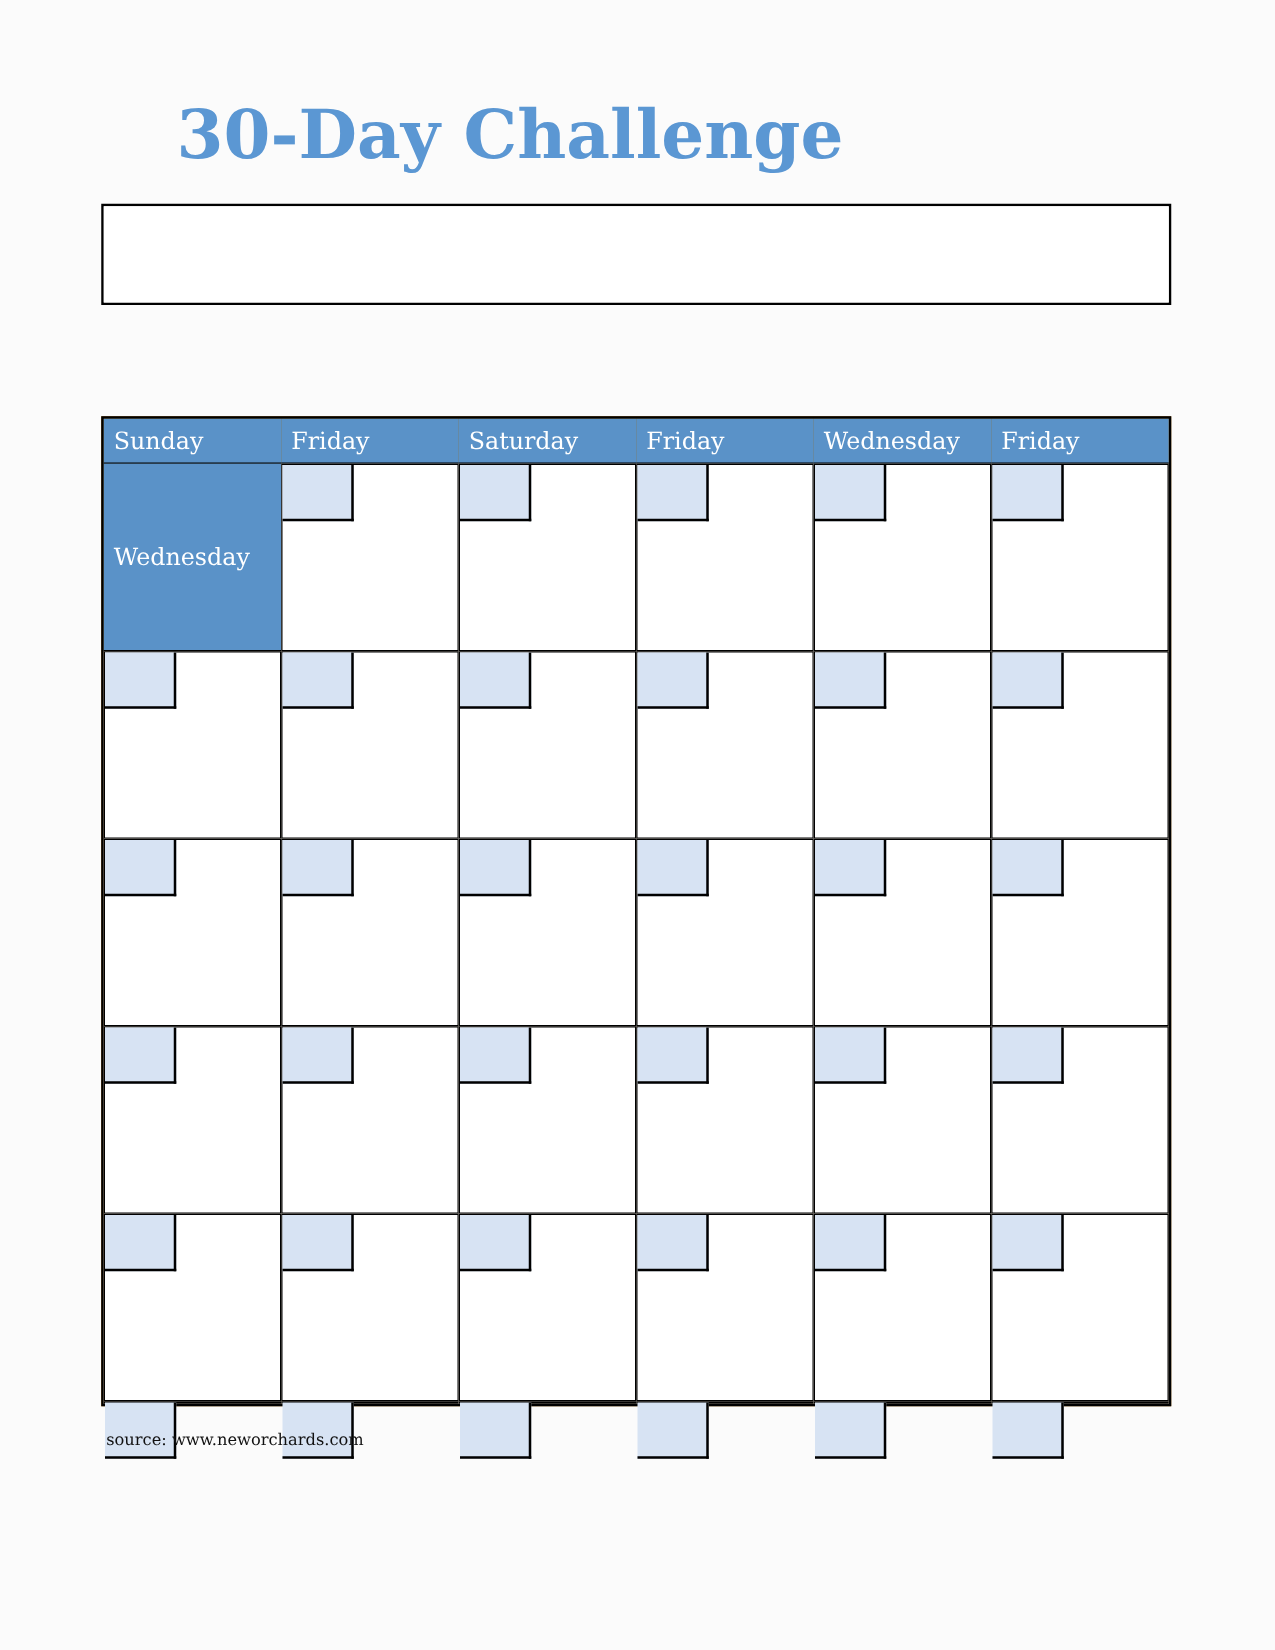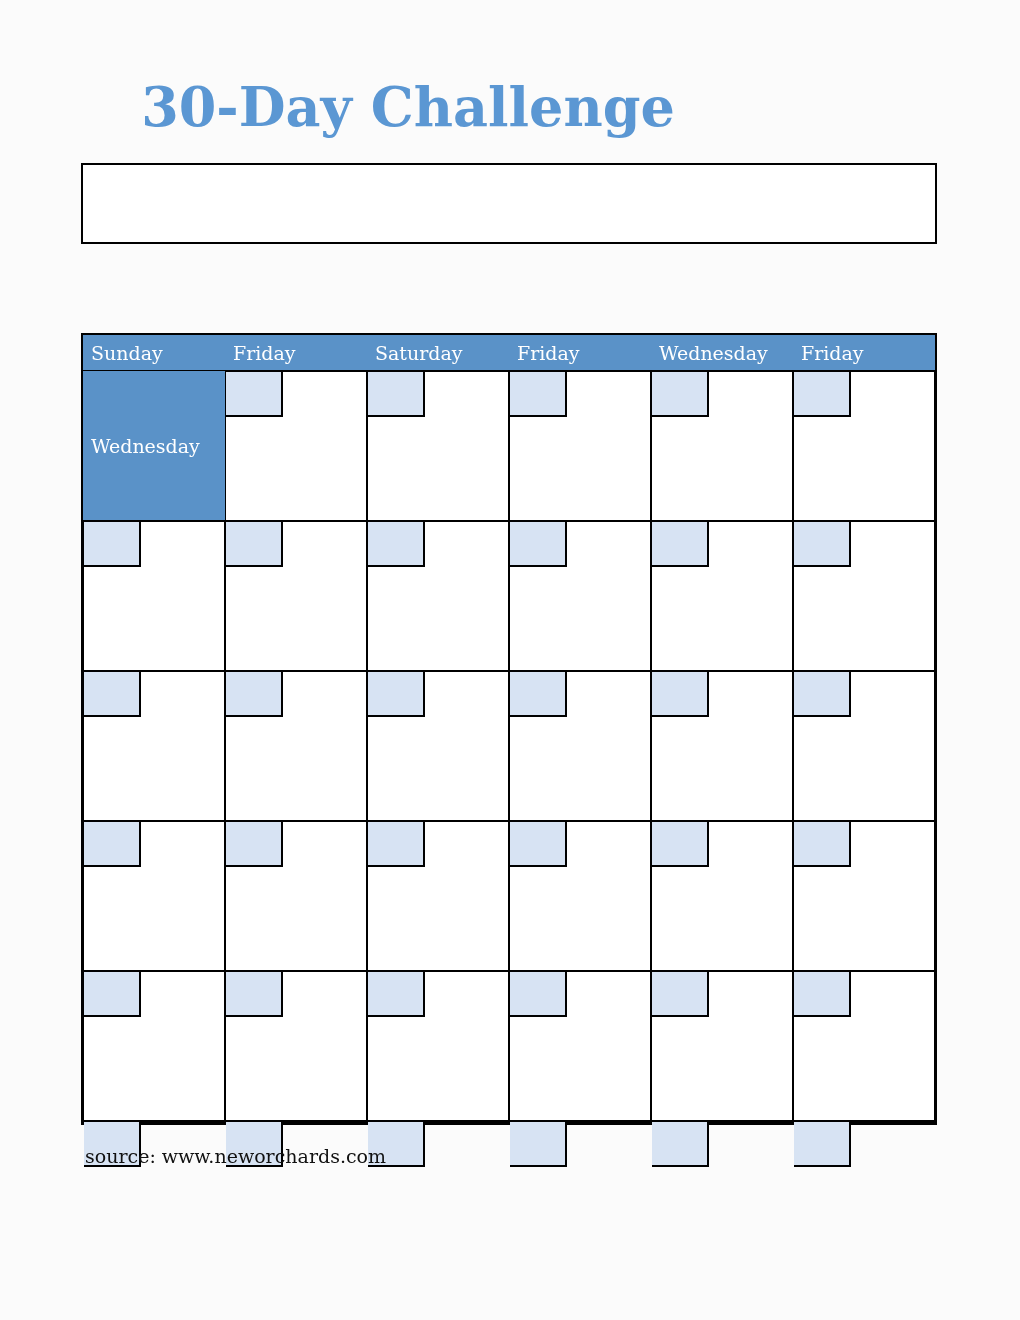--- a/index.html
+++ b/index.html
@@ -93,21 +93,21 @@
     background: var(--cell-box-blue, #d7e3f3);
     border-right: 2.5px solid var(--border-black, #000);
     border-bottom: 2.5px solid var(--border-black, #000);
   }
 
   
   .source-line {
     position: absolute;
     left: 85px;
     top: 1145px;
-    font-size: 19px;
+    font-size: 13px;
     color: #111;
   }
 </style>
 </head>
 <body>
 
 <div class="page-title">30-Day Challenge</div>
 
 <div class="challenge-box">
   <div class="challenge-entry"></div>

